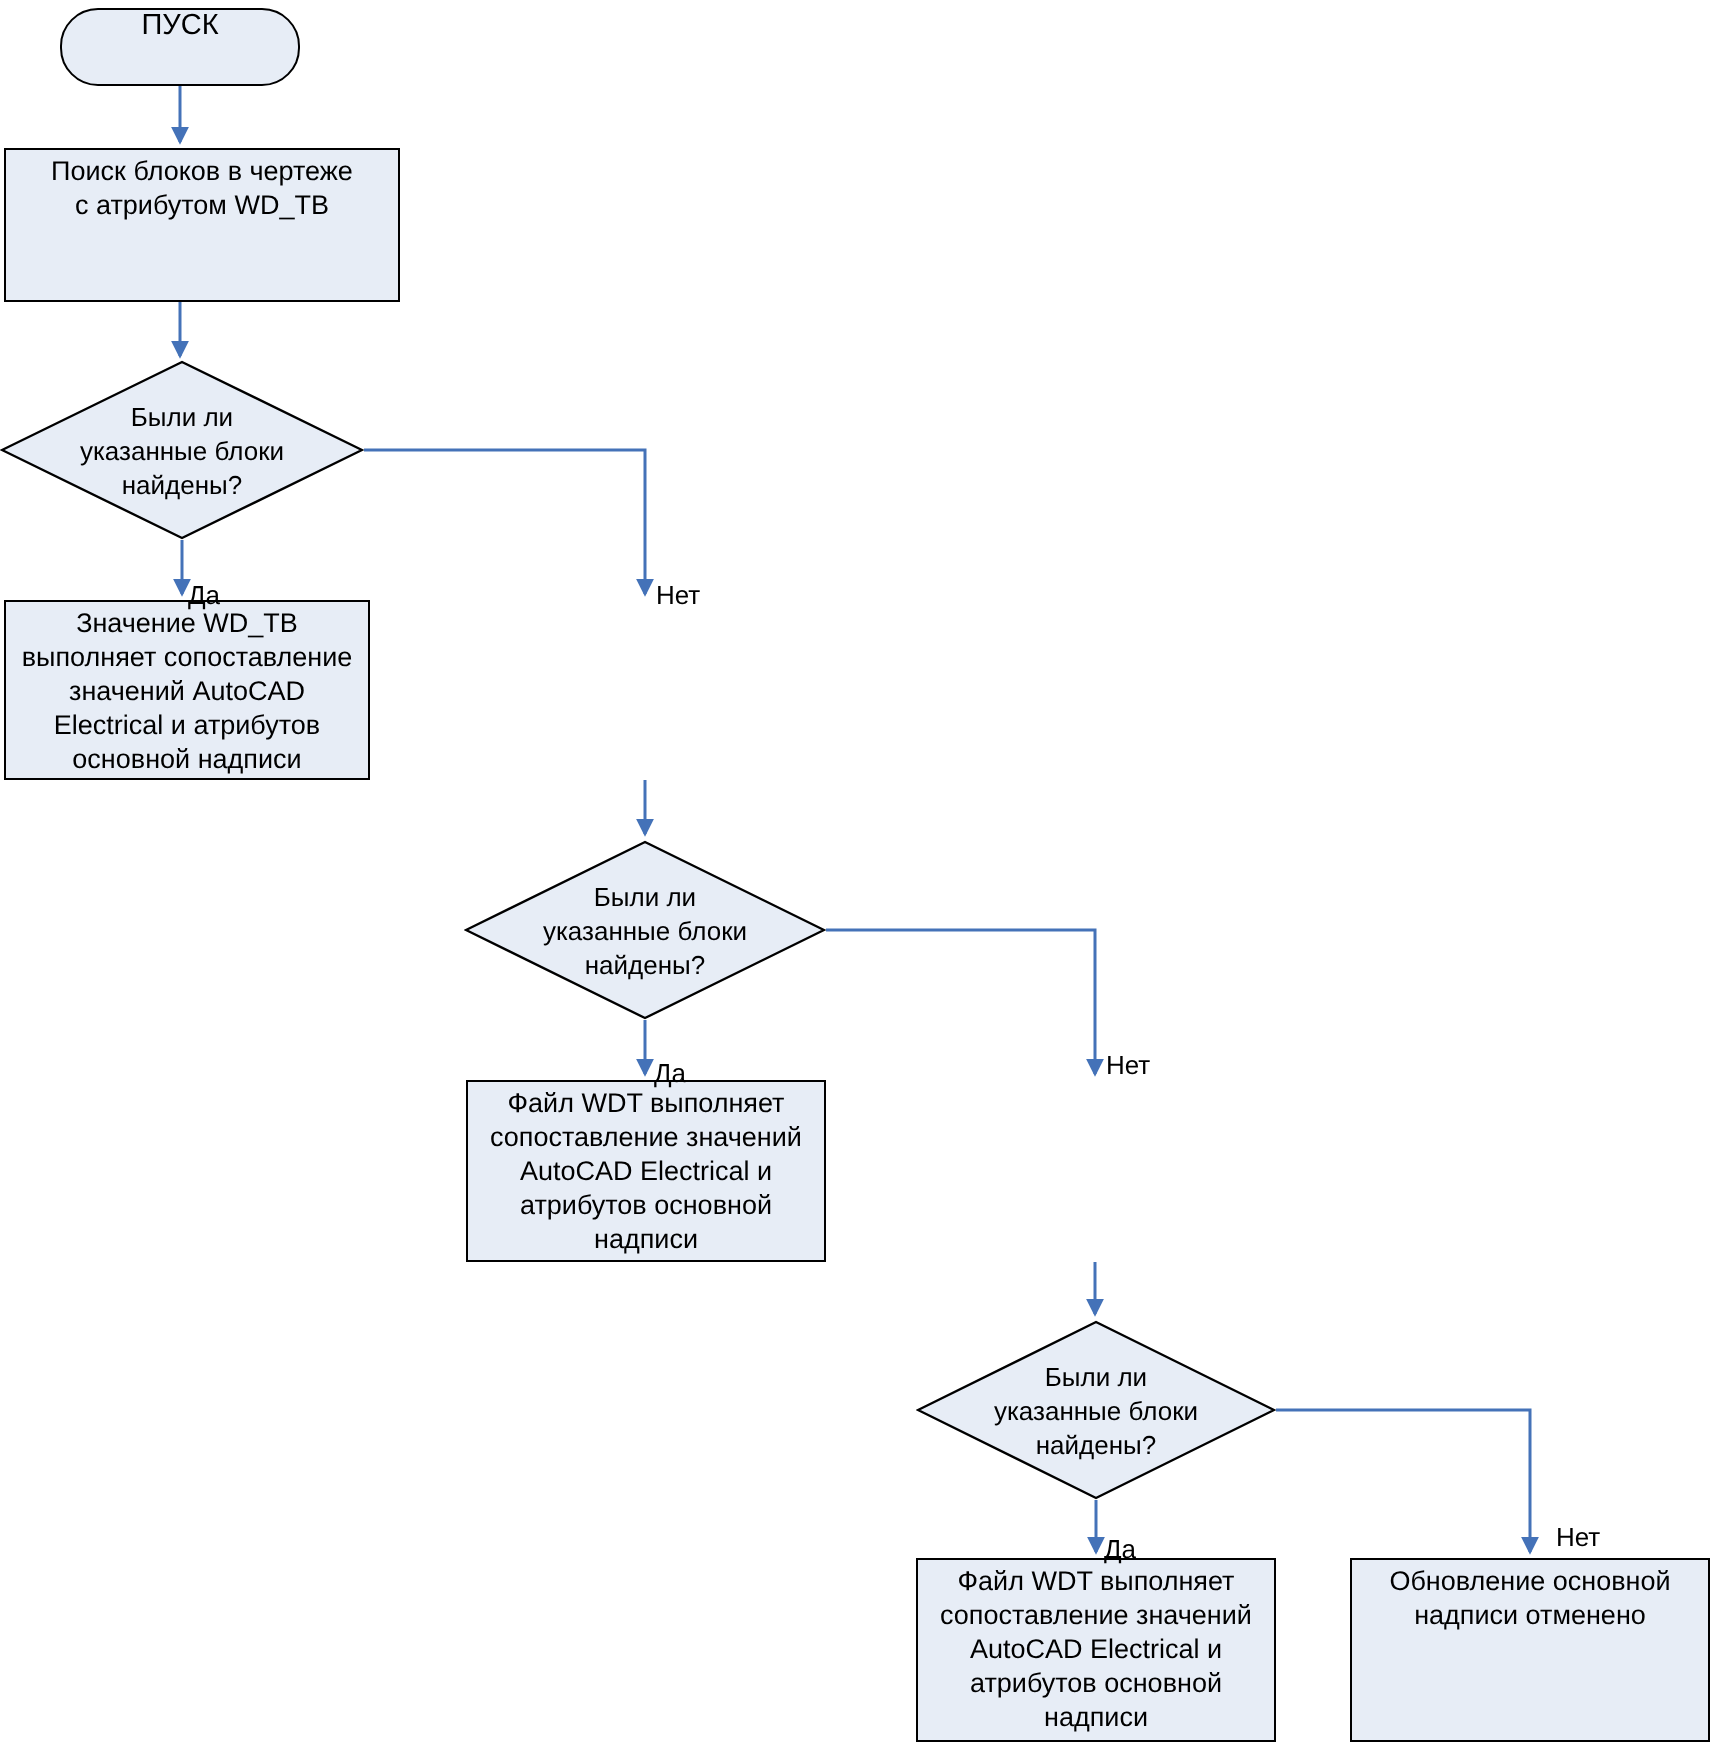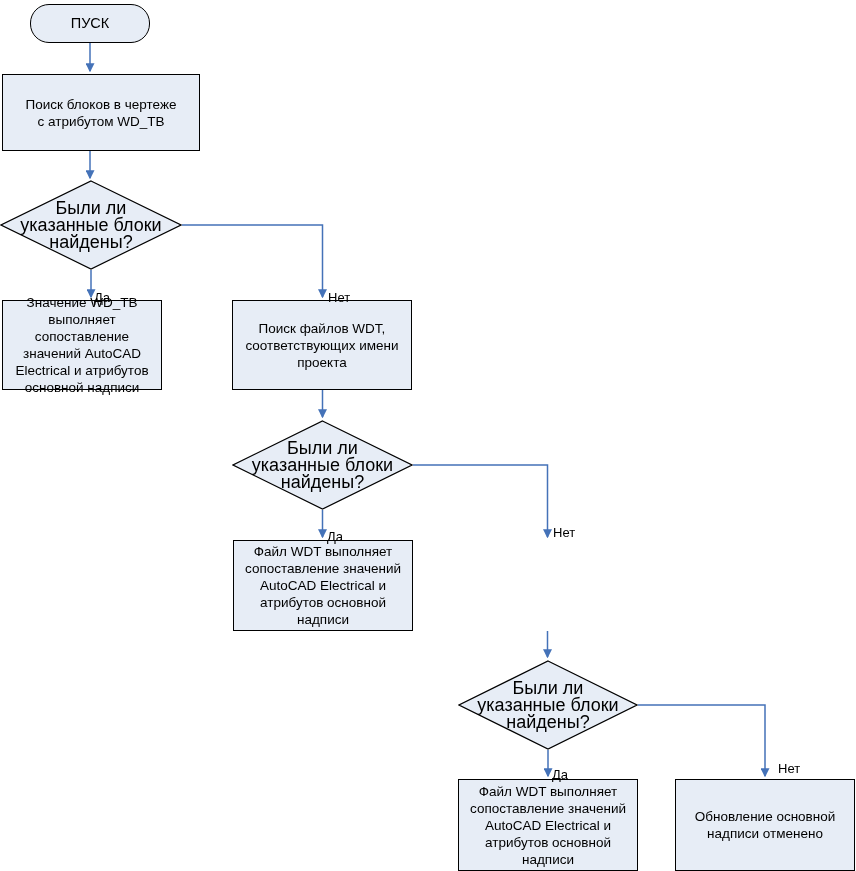--- a/index.html
+++ b/index.html
@@ -15,21 +15,21 @@
     width:856px;height:871px;
     background:var(--background);
     font-family:"Liberation Sans", sans-serif;
     color:var(--text);
     overflow:hidden;
   }
   .connector-layer{position:absolute;left:0;top:0;width:856px;height:871px;z-index:1;}
   .connector{stroke:var(--connector);stroke-width:1.5;fill:none;}
   .node{
     position:absolute;z-index:2;
-    display:flex;align-items:center;justify-content:center;
+    display:flex;align-items:flex-start;justify-content:center;
     text-align:center;
     font-size:13.5px;line-height:17px;
     white-space:pre-line;
     box-sizing:border-box;
   }
   .rect{
     background:var(--node-fill);
     border:1px solid var(--node-border);
     padding:2px;
   }
@@ -37,21 +37,21 @@
     background:var(--node-fill);
     border:1px solid var(--node-border);
     border-radius:19px;
     font-size:14.5px;
   }
   .diamond{position:absolute;z-index:2;}
   .diamond svg{position:absolute;left:0;top:0;display:block;}
   .diamond .diamond-label{
     position:absolute;left:0;top:0;right:0;bottom:0;
     display:flex;align-items:center;justify-content:center;
-    text-align:center;font-size:18px;line-height:17px;
+    text-align:center;font-size:13px;line-height:17px;
     white-space:pre-line;z-index:3;
   }
   .edge-label{
     position:absolute;z-index:3;
     font-size:13px;line-height:15px;margin-top:15px;
   }
 </style>
 </head>
 <body>
 
@@ -86,33 +86,28 @@
 
   <div class="diamond" style="left:0px;top:180px;width:182px;height:90px;">
     <svg width="182" height="90" viewBox="0 0 182 90">
       <polygon points="91,1 181,45 91,89 1,45" style="fill:var(--node-fill);stroke:var(--node-border);stroke-width:1.2"></polygon>
     </svg>
     <div class="diamond-label">Были ли
 указанные блоки
 найдены?</div>
   </div>
 
-  <div class="node rect" style="left:2px;top:300px;width:160px;height:90px;">
+  <div class="node rect" style="left:2px;top:300px;width:183px;height:90px;">
     <span>Значение WD_TB
 выполняет сопоставление
 значений AutoCAD
 Electrical и атрибутов
 основной надписи</span>
   </div>
 
-  <div class="node rect" style="left:232px;top:300px;width:180px;height:90px;">
-    <span>Поиск файлов WDT,
-соответствующих имени
-проекта</span>
-  </div>
 
   <div class="diamond" style="left:232px;top:420px;width:181px;height:90px;">
     <svg width="181" height="90" viewBox="0 0 181 90">
       <polygon points="90.5,1 180,45 90.5,89 1,45" style="fill:var(--node-fill);stroke:var(--node-border);stroke-width:1.2"></polygon>
     </svg>
     <div class="diamond-label">Были ли
 указанные блоки
 найдены?</div>
   </div>
 

